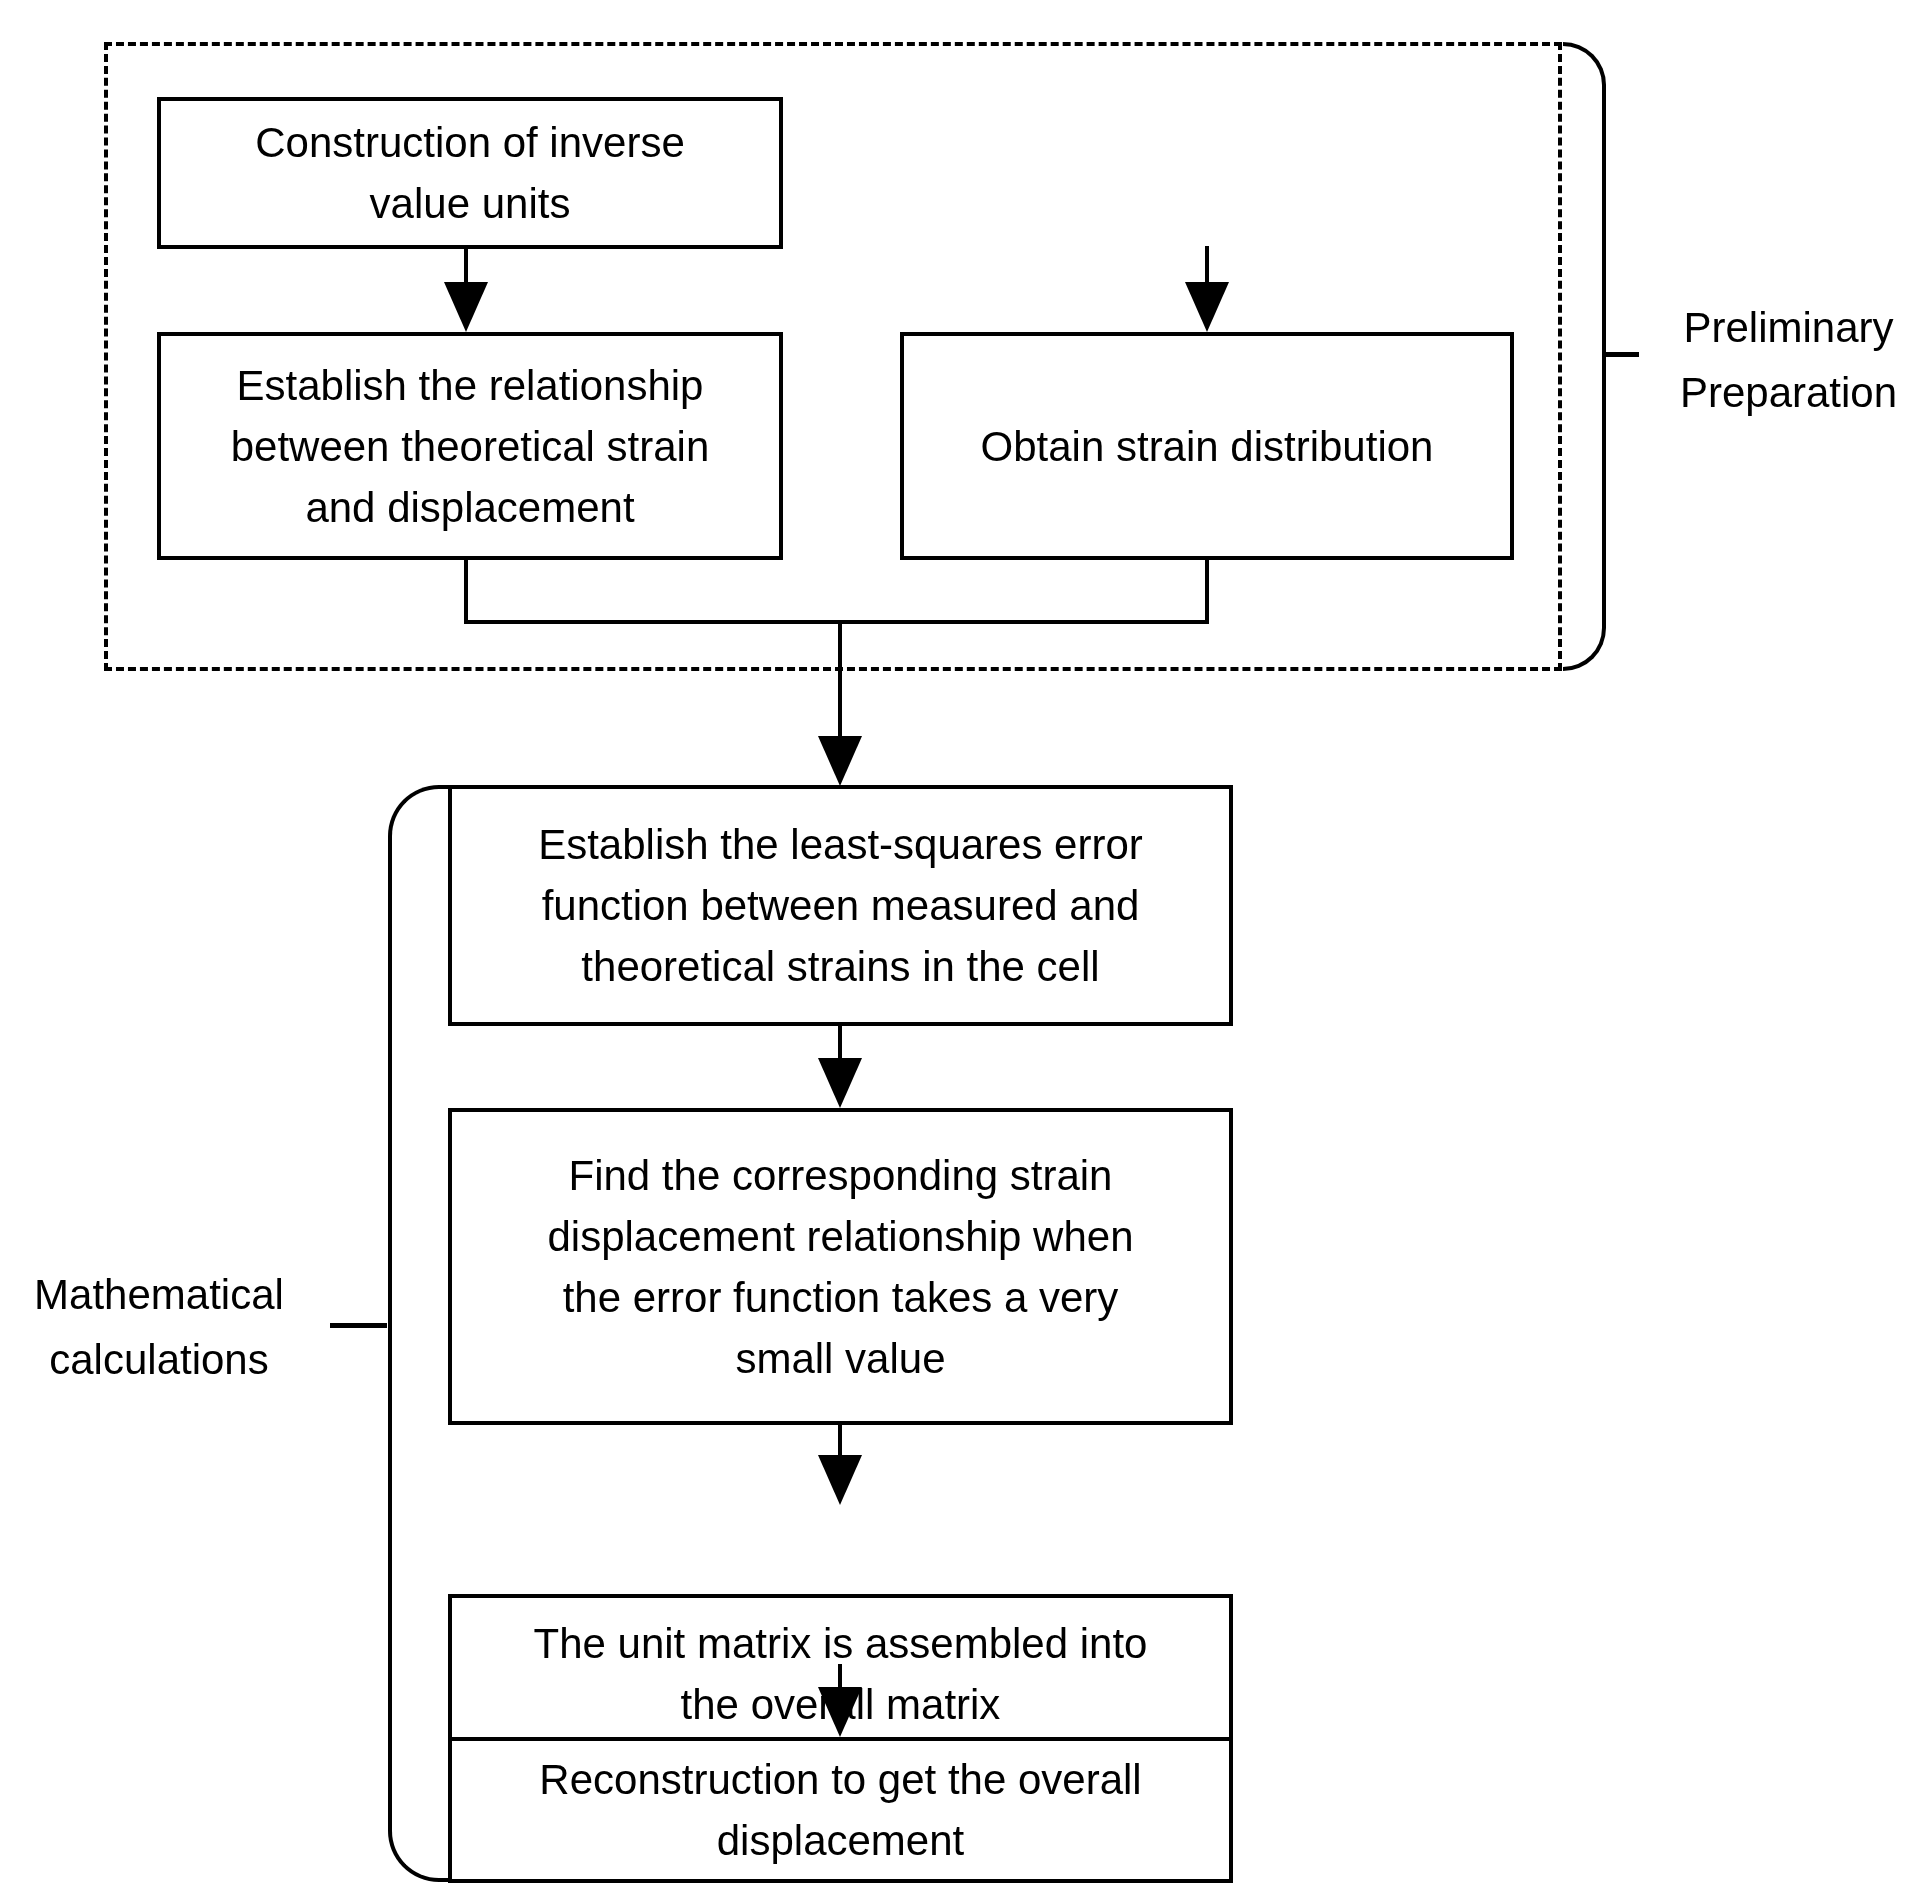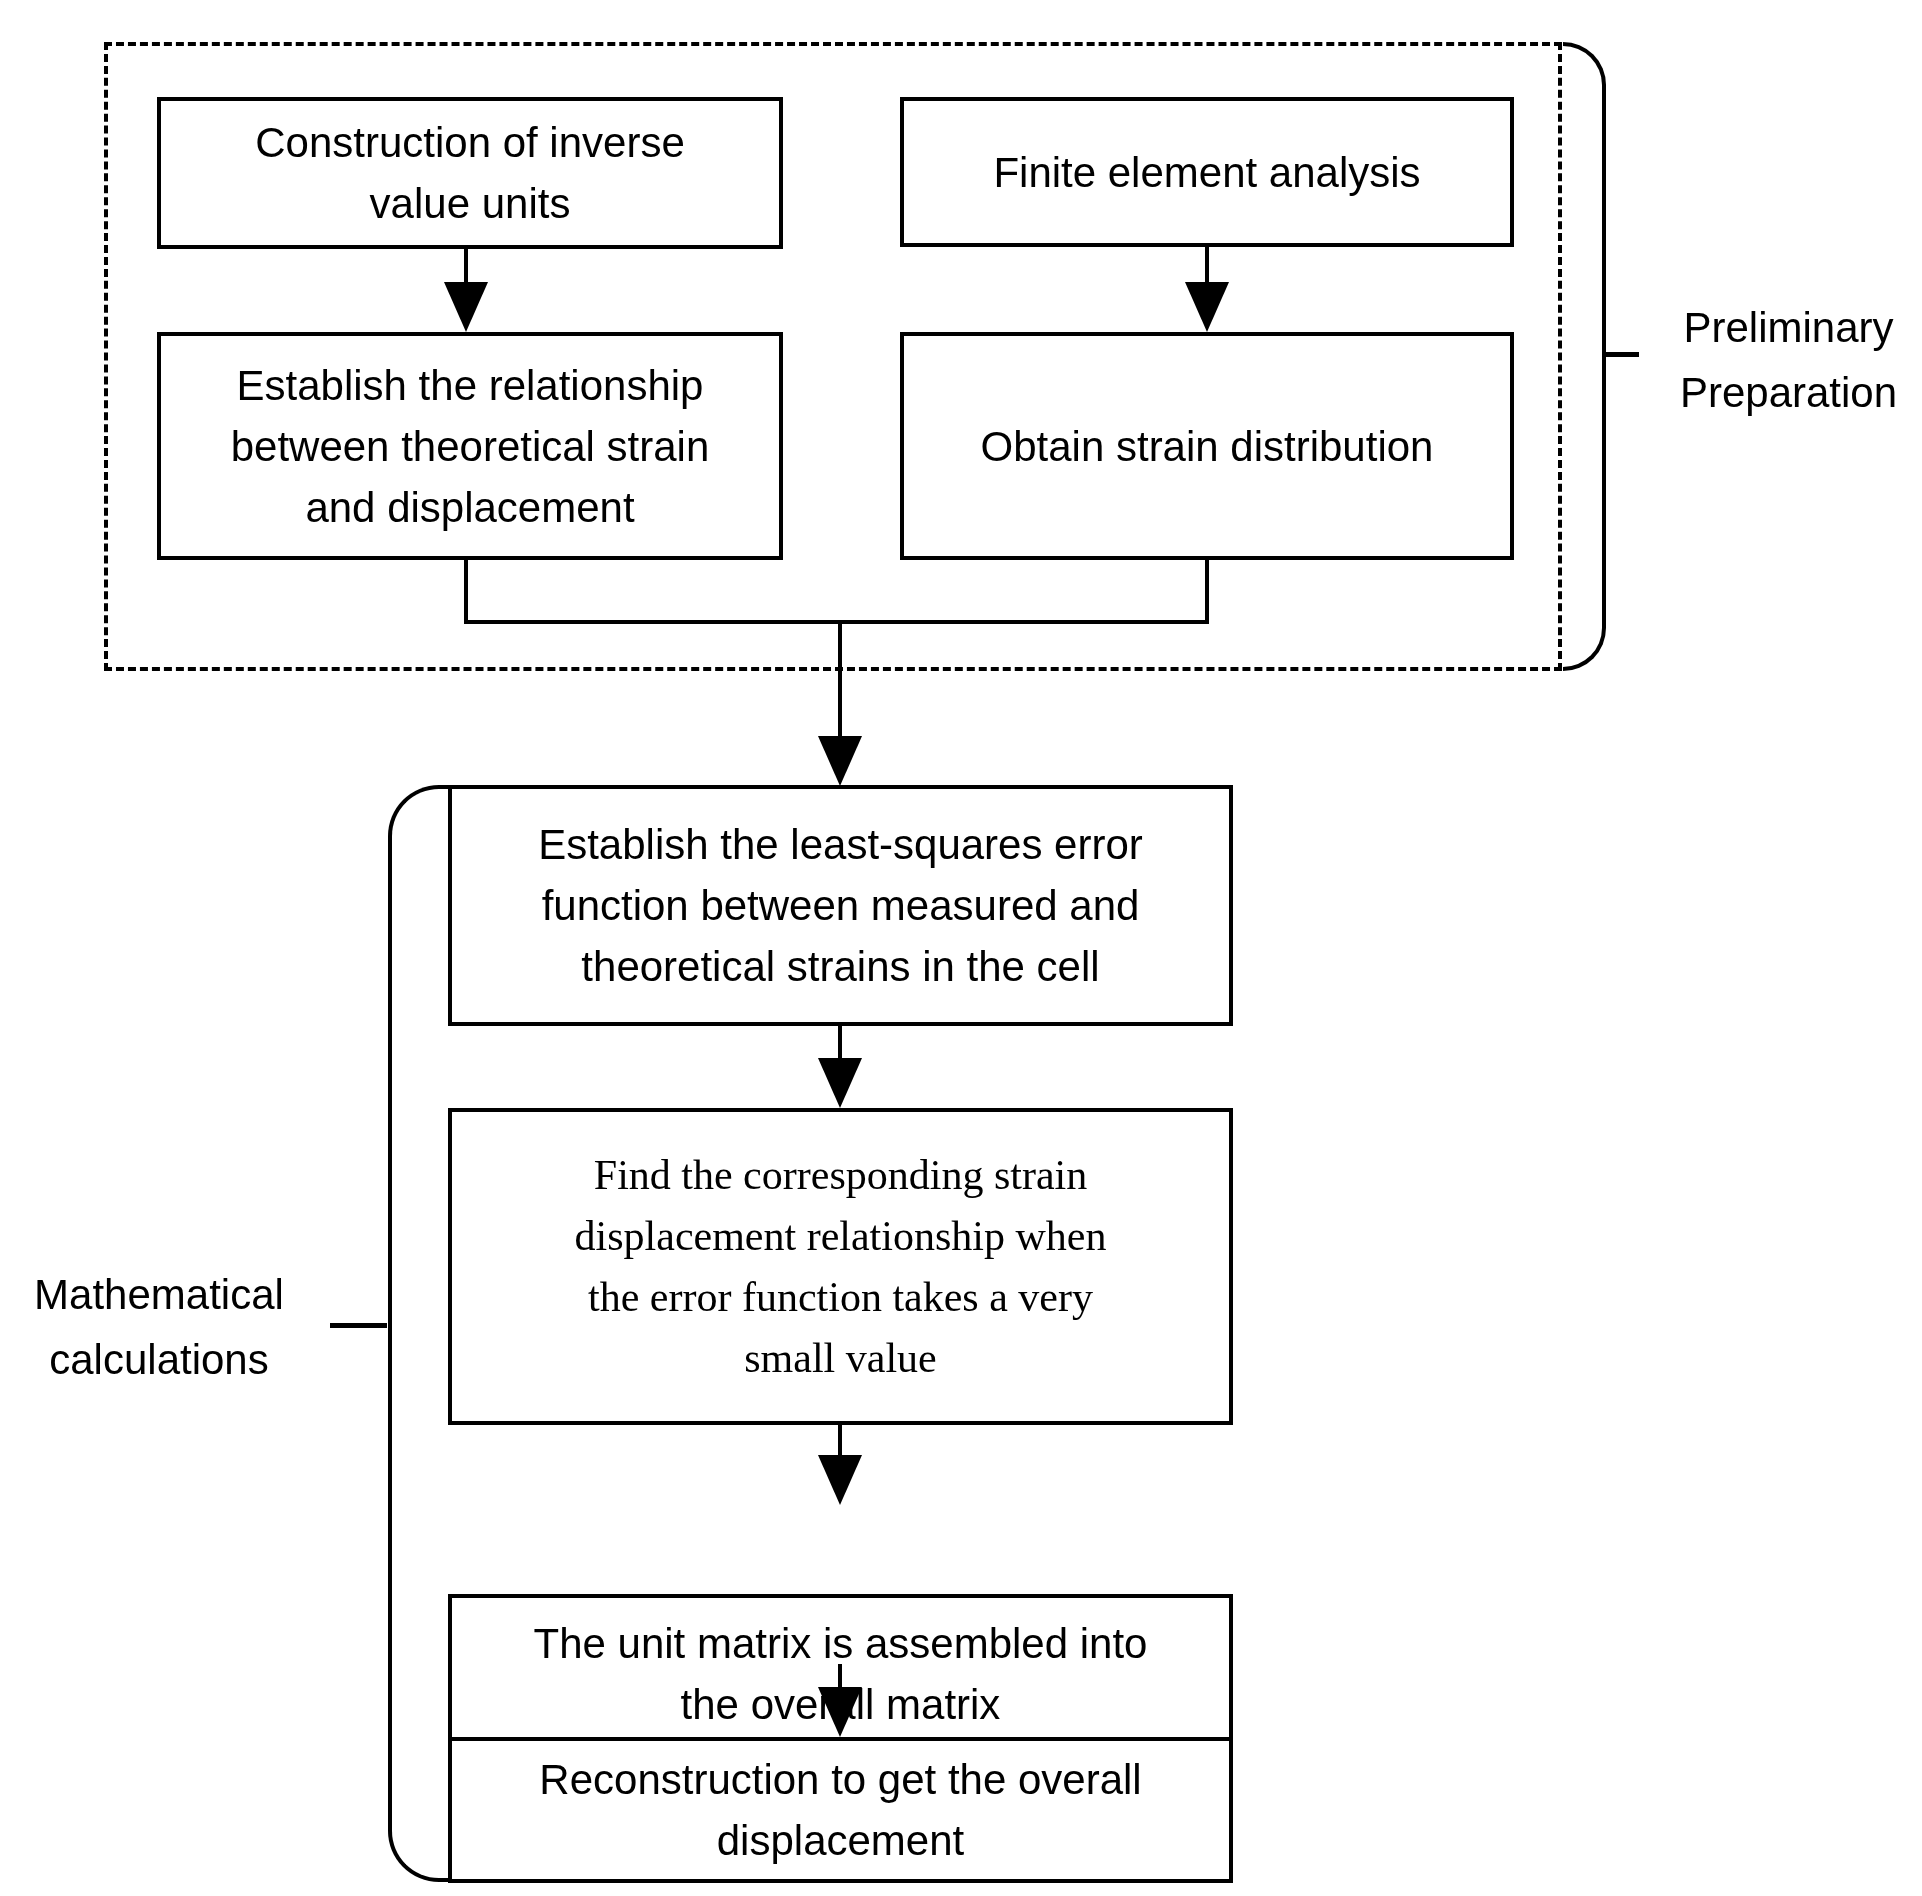--- a/index.html
+++ b/index.html
@@ -71,21 +71,20 @@
 
   <div class="dashed-box" style="left:104px; top:42px; width:1458px; height:629px;"></div>
 
   <div class="bracket right" style="left:1563px; top:42px; width:43px; height:629px;"></div>
   <div class="hline" style="left:1606px; top:352px; width:33px;"></div>
   <div class="section-label" style="left:1650px; top:293px; width:277px; height:134px;">Preliminary
 Preparation</div>
 
   <div class="node" style="left:157px; top:97px; width:626px; height:152px;">Construction of inverse
 value units</div>
-  <div class="node" style="left:900px; top:97px; width:614px; height:150px;">Finite element analysis</div>
 
   <div class="vline" style="left:464px; top:249px; height:39px;"></div>
   <div class="arrowhead" style="left:444px; top:282px;"></div>
 
   <div class="vline" style="left:1205px; top:246px; height:42px;"></div>
   <div class="arrowhead" style="left:1185px; top:282px;"></div>
 
   <div class="node" style="left:157px; top:332px; width:626px; height:228px;">Establish the relationship
 between theoretical strain
 and displacement</div>
@@ -103,21 +102,21 @@
   <div class="section-label" style="left:0px; top:1260px; width:318px; height:134px;">Mathematical
 calculations</div>
 
   <div class="node" style="left:448px; top:785px; width:785px; height:241px;">Establish the least-squares error
 function between measured and
 theoretical strains in the cell</div>
 
   <div class="vline" style="left:838px; top:1026px; height:33px;"></div>
   <div class="arrowhead" style="left:818px; top:1058px;"></div>
 
-  <div class="node" style="left:448px; top:1108px; width:785px; height:317px;font-family:Liberation Serif, serif;">Find the corresponding strain
+  <div class="node" style="left:448px; top:1108px; width:785px; height:317px;">Find the corresponding strain
 displacement relationship when
 the error function takes a very
 small value</div>
 
   <div class="vline" style="left:838px; top:1425px; height:32px;"></div>
   <div class="arrowhead" style="left:818px; top:1455px;"></div>
 
   <div class="node" style="left:448px; top:1594px; width:785px; height:159px;">The unit matrix is assembled into
 the overall matrix</div>
 

